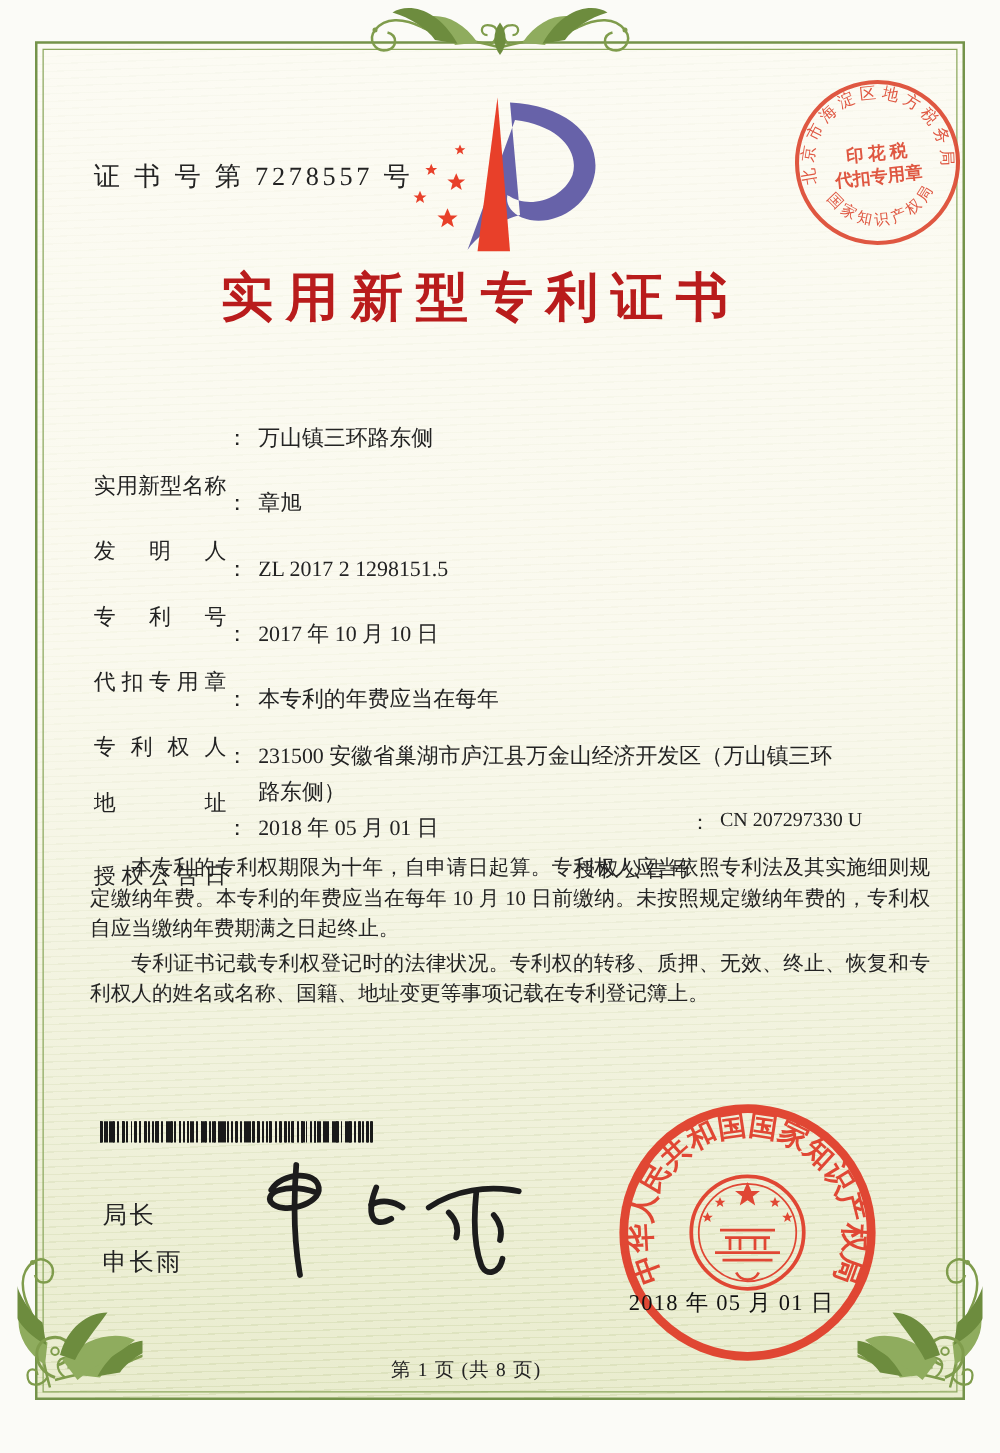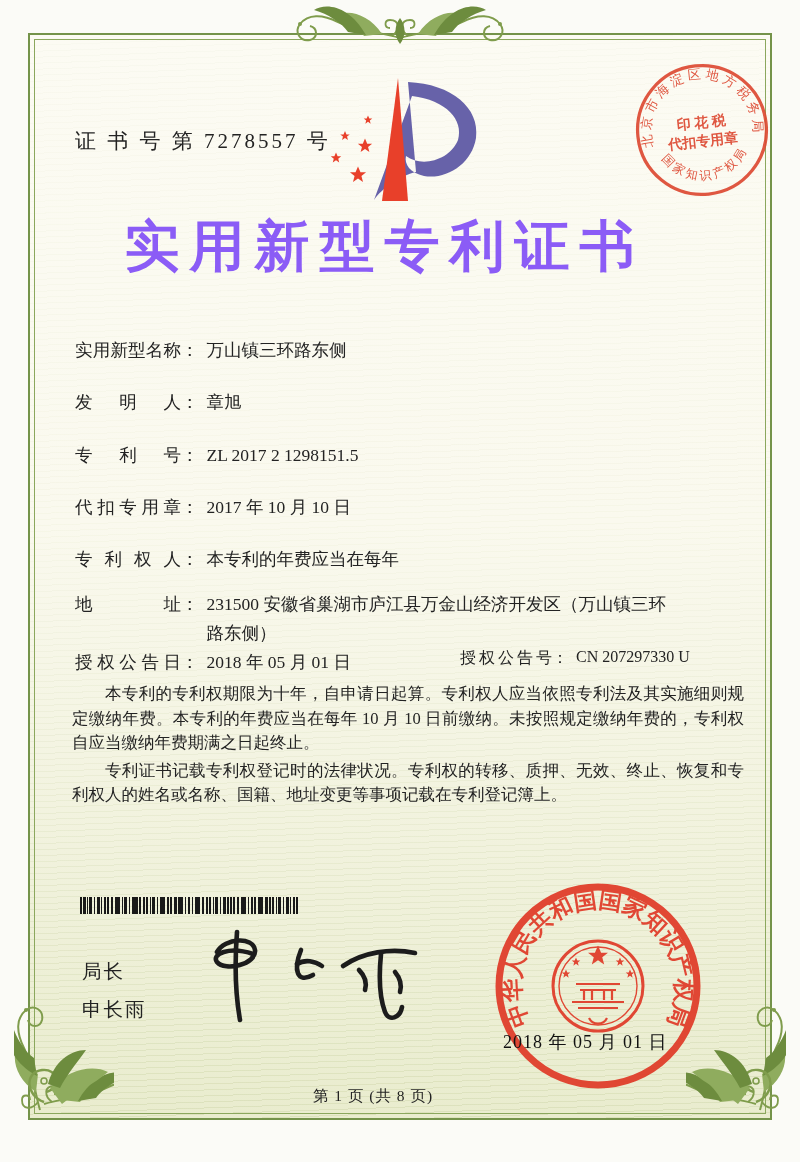--- a/index.html
+++ b/index.html
@@ -30,25 +30,25 @@
   .orn{position:absolute;pointer-events:none;}
   .orn-top{left:268px;top:6px;}
   .orn-bl{left:14px;top:992px;}
   .orn-br{left:686px;top:992px;transform:scaleX(-1);}
   
   .cert-no{position:absolute;left:75px;top:90px;font-size:21px;letter-spacing:3px;margin-top:37px;}
   .logo{position:absolute;left:312px;top:76px;}
   .tax-stamp{position:absolute;left:632px;top:60px;transform:rotate(-6deg);opacity:.92;}
   .title{
     position:absolute;left:0;width:769px;top:210px;text-align:center;
-    font-size:55px;font-weight:700;letter-spacing:10px;color:#8b5cf6;
+    font-size:42px;font-weight:700;letter-spacing:10px;color:#b91c1c;
   }
   
   .frow{position:absolute;left:75px;width:660px;display:flex;font-size:17.5px;line-height:29px;}
-  .flabel{flex:0 0 106px;text-align:justify;text-align-last:justify;}
+  .flabel{flex:0 0 106px;text-align:justify;text-align-last:justify;margin-top:38px;}
   .fcolon{flex:0 0 auto;margin-right:8px;}
   .fvalue{flex:1;}
   .grant-right{position:absolute;left:460px;top:648px;display:flex;font-size:16px;}
   .grant-right .flabel{flex:0 0 92px;}
   
   .bodytext{
     position:absolute;left:72px;top:682px;width:672px;
     font-size:16.5px;line-height:24.5px;text-align:justify;
   }
   .bodytext p{margin:0 0 3px 0;text-indent:2em;}

